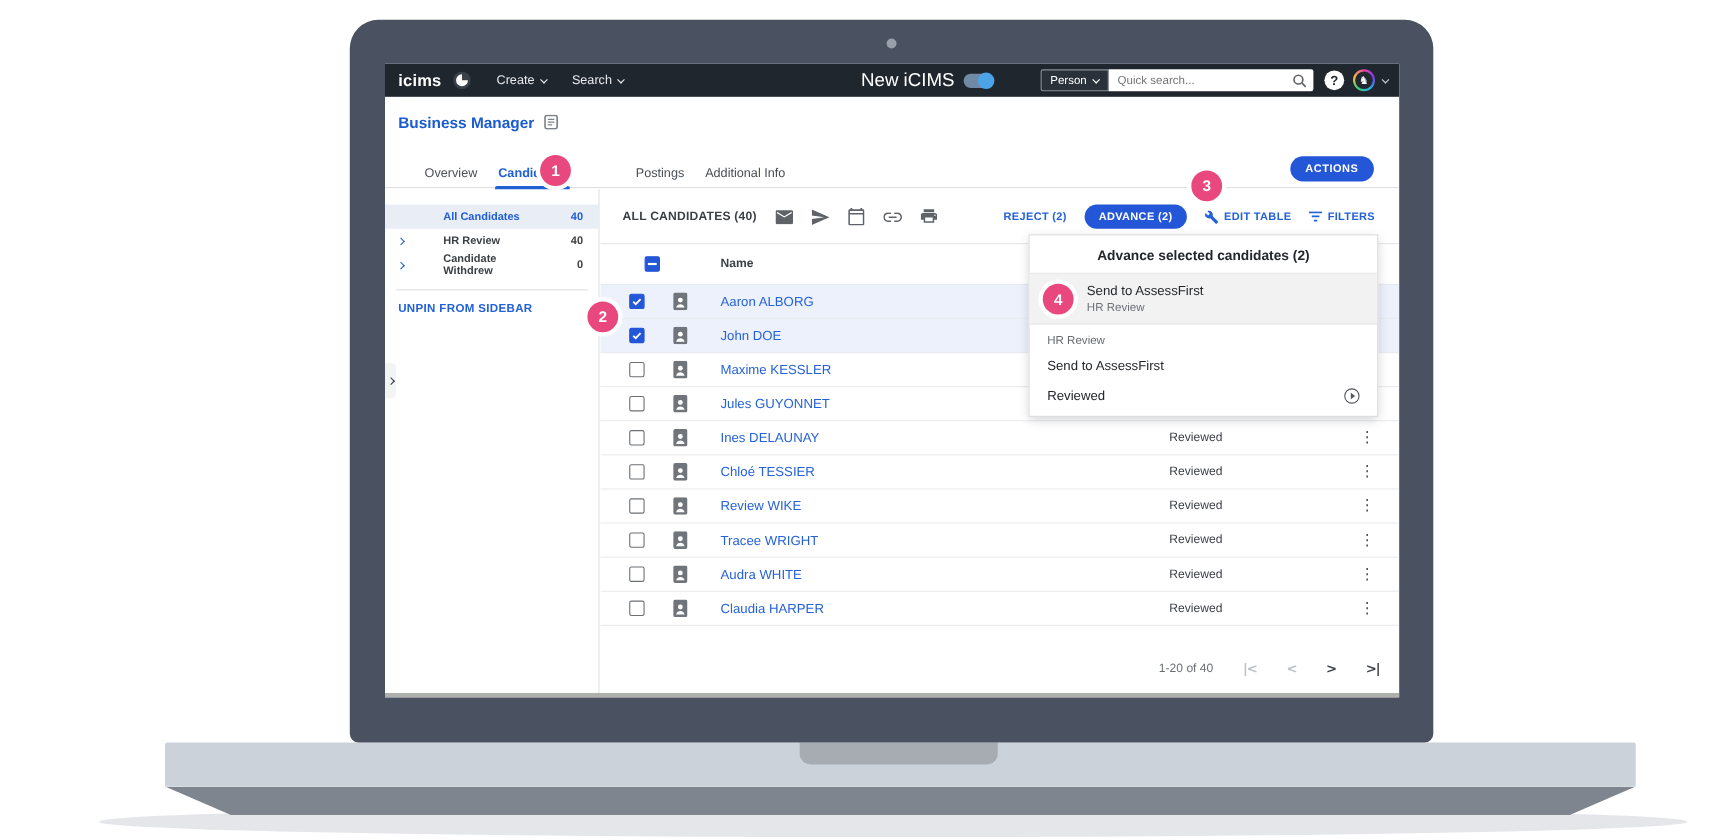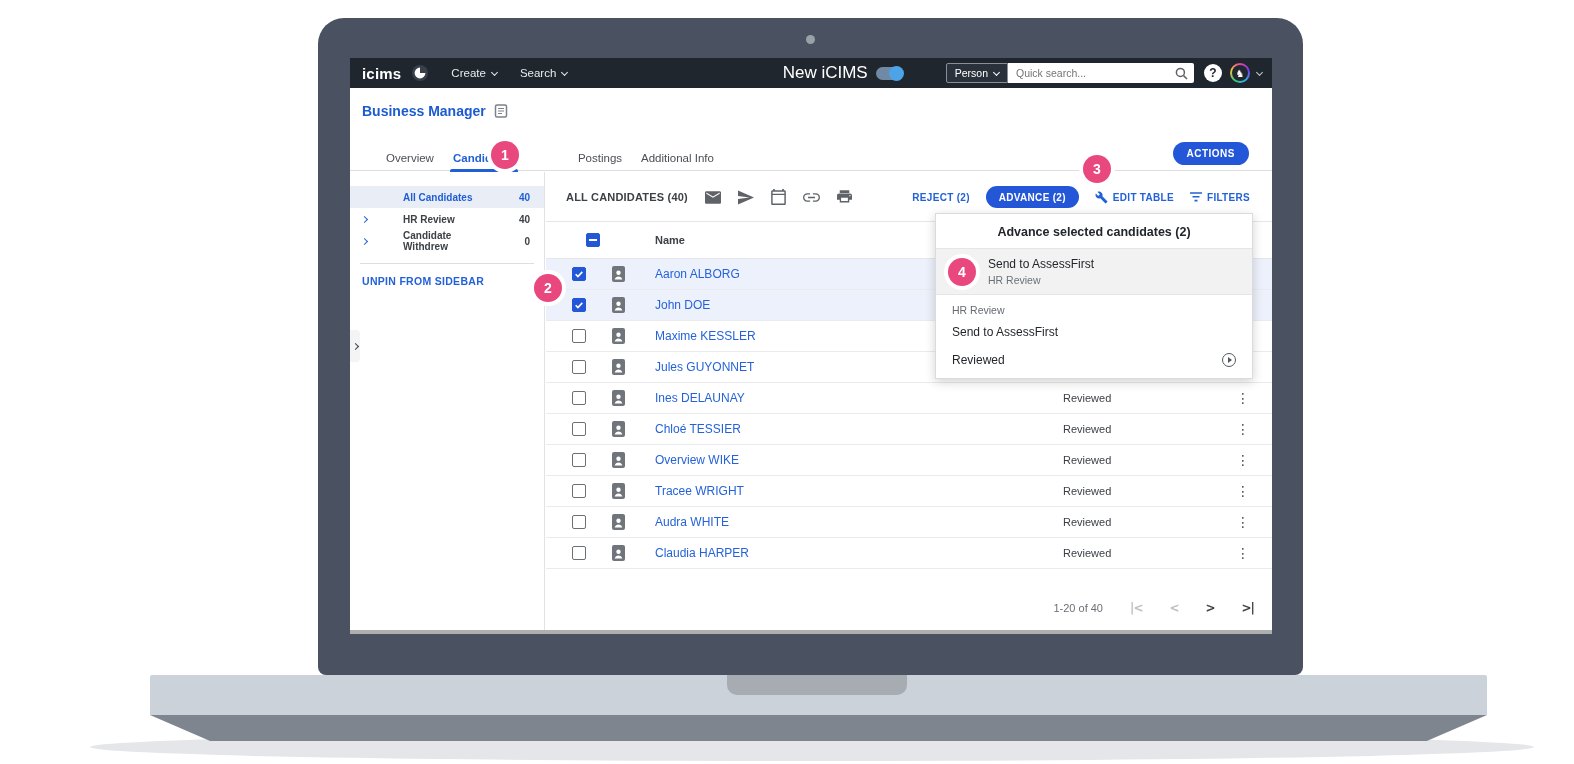--- a/index.html
+++ b/index.html
@@ -325,21 +325,21 @@
     <span class="row-status">Reviewed</span>
     <span class="kebab">⋮</span>
   </div>
               <div class="trow">
     <span class="cb"></span>
     <svg class="row-ic" width="13" height="16" viewBox="0 0 13 16">
                   <rect width="13" height="16" rx="2" fill="#70757b"></rect>
                   <circle cx="6.5" cy="6.8" r="2.2" fill="#fff"></circle>
                   <path d="M2.6 13.6c.6-2.1 2.2-3.1 3.9-3.1s3.3 1 3.9 3.1z" fill="#fff"></path>
                 </svg>
-    <span class="row-name">Overview WIKE</span>
+    <span class="row-name">Review WIKE</span>
     <span class="row-status">Reviewed</span>
     <span class="kebab">⋮</span>
   </div>
               <div class="trow">
     <span class="cb"></span>
     <svg class="row-ic" width="13" height="16" viewBox="0 0 13 16">
                   <rect width="13" height="16" rx="2" fill="#70757b"></rect>
                   <circle cx="6.5" cy="6.8" r="2.2" fill="#fff"></circle>
                   <path d="M2.6 13.6c.6-2.1 2.2-3.1 3.9-3.1s3.3 1 3.9 3.1z" fill="#fff"></path>
                 </svg>

